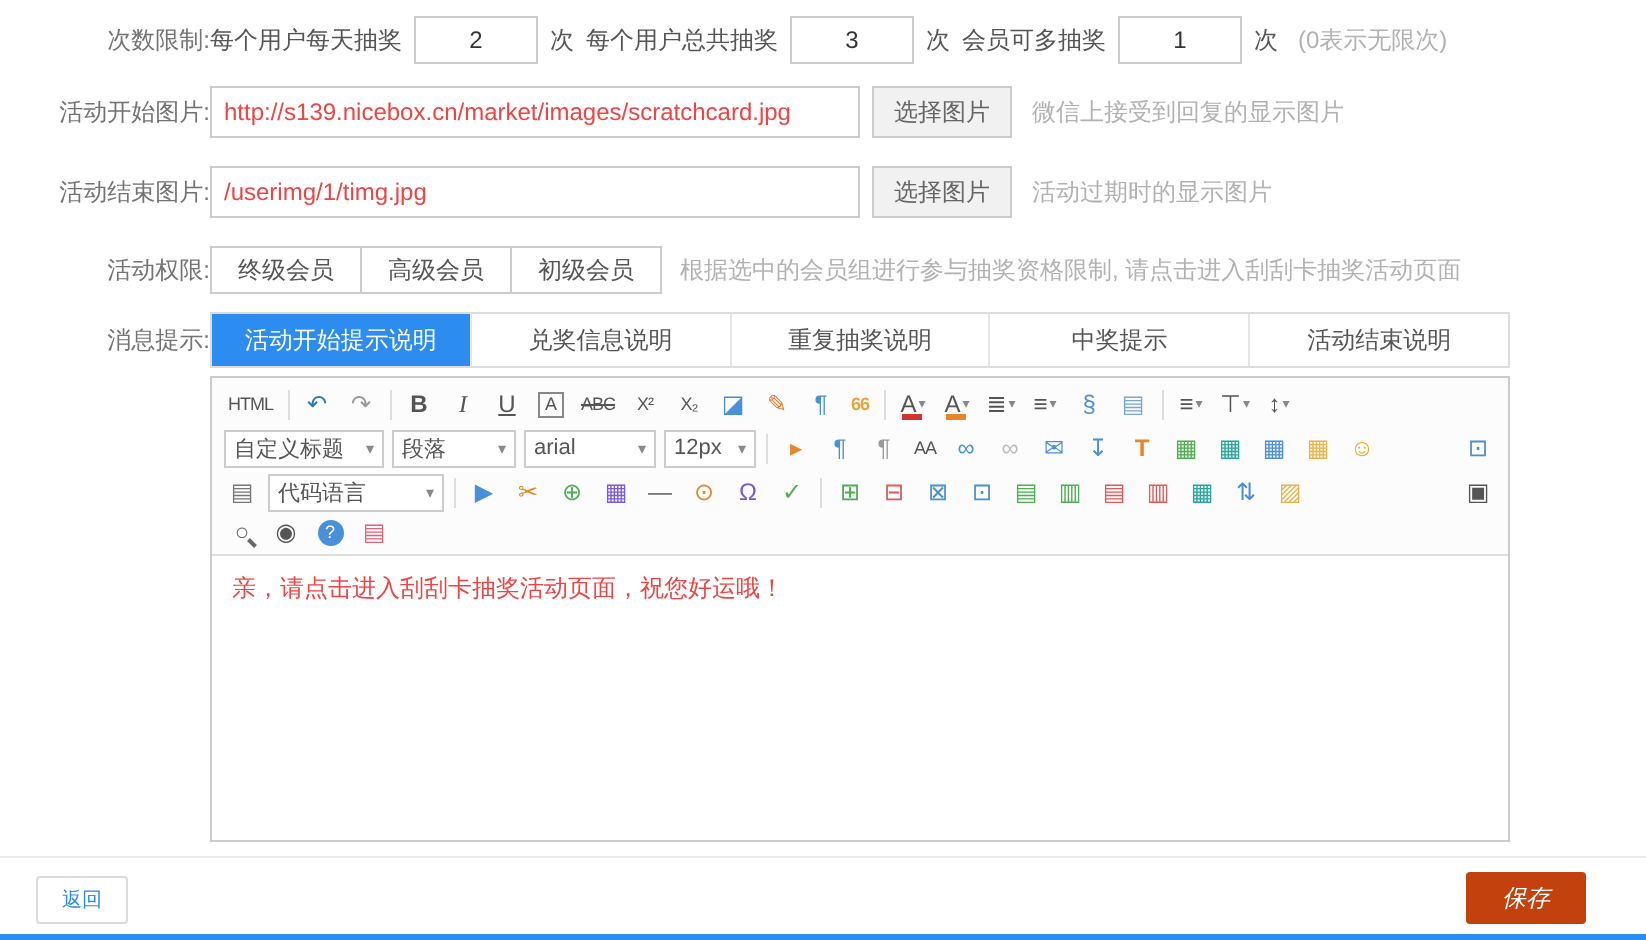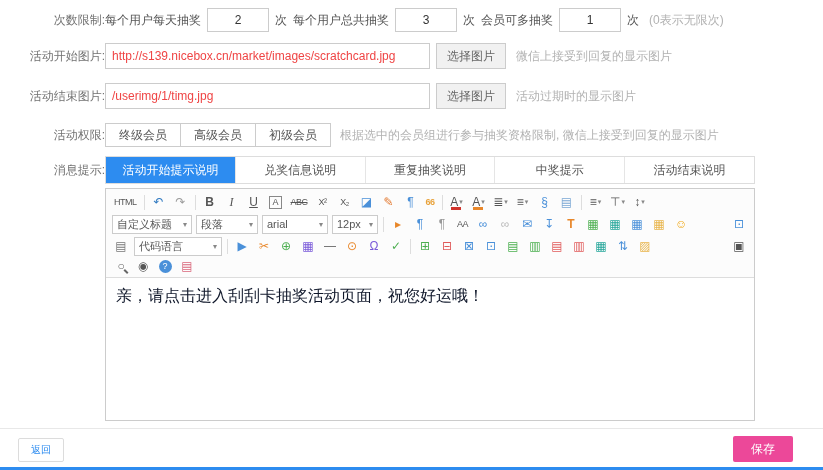--- a/index.html
+++ b/index.html
@@ -45,21 +45,21 @@
   .icon.back::after{content:"";position:absolute;left:4px;right:6px;bottom:1px;height:3px;background:#e8872a;}
   .icon .caret{font-size:7px;color:#888;margin-left:1px;}
   .icon.fr{margin-left:auto;}
   .icon.circle span{background:#4a90d9;border-radius:50%;width:13px;height:13px;font-size:9px;color:#fff;display:inline-flex;align-items:center;justify-content:center;}
   .icon.search span{font-weight:bold;color:#666;}
   .icon.search::after{content:"";position:absolute;width:2px;height:5px;background:#666;bottom:1px;right:4px;transform:rotate(-45deg);}
   .sep{width:1px;height:15px;background:#ddd;margin:0 3px;flex-shrink:0;}
   .dd{display:inline-flex;align-items:center;justify-content:space-between;border:1px solid #ccc;background:#fff;
     height:19px;padding:0 4px;font-size:11px;color:#555;margin:0 2px;cursor:pointer;box-sizing:border-box;flex-shrink:0;}
   .dd .caret{font-size:8px;color:#888;}
-  .editor-body{height:126px;padding:8px 10px;font-size:16px;color:#0f172a;background:#fff;cursor:text;}
+  .editor-body{height:126px;padding:8px 10px;font-size:12px;color:#ef4444;background:#fff;cursor:text;}
   .footer{position:absolute;left:0;right:0;top:428px;height:39px;border-top:1px solid #e8e8e8;background:#fff;}
   .back-btn{position:absolute;left:18px;top:9px;height:24px;padding:0 12px;border:1px solid #dcdcdc;background:#fff;
     color:#2d8cf0;font-size:10px;border-radius:2px;cursor:pointer;font-family:inherit;}
   .save-btn{position:absolute;right:30px;top:7px;width:60px;height:26px;background:#2d8cf0;color:#fff;border:none;
     border-radius:2px;font-size:12px;cursor:pointer;font-family:inherit;}
   .bottom-bar{position:absolute;left:0;bottom:0;width:100%;height:3px;background:#2d8cf0;}
 </style>
 </head>
 <body>
 
@@ -100,21 +100,21 @@
   </div>
 
   <div class="frow row-perm">
     <div class="flabel">活动权限:</div>
     <div class="fbody">
       <div class="perm-group">
         <button class="perm-btn">终级会员</button>
         <button class="perm-btn">高级会员</button>
         <button class="perm-btn">初级会员</button>
       </div>
-      <span class="hint">根据选中的会员组进行参与抽奖资格限制, 微信上接受到回复的显示图片</span>
+      <span class="hint">根据选中的会员组进行参与抽奖资格限制, 请点击进入刮刮卡抽奖活动页面</span>
     </div>
   </div>
 
   <div class="frow row-tabs">
     <div class="flabel">消息提示:</div>
     <div class="fbody">
       <div class="tabs">
         <div class="tab active" style="background: rgb(45, 140, 240);">活动开始提示说明</div>
         <div class="tab">兑奖信息说明</div>
         <div class="tab">重复抽奖说明</div>
@@ -360,15 +360,15 @@
           </div>
       </div>
       <div class="editor-body">亲，请点击进入刮刮卡抽奖活动页面，祝您好运哦！</div>
     </div>
   </div>
 
 </div>
 
 <div class="footer">
   <button class="back-btn" style="color: rgb(45, 140, 240);">返回</button>
-  <button class="save-btn" style="background: #ec4899;">保存</button>
+  <button class="save-btn" style="background: #c2410c; font-style: italic;">保存</button>
 </div>
 <div class="bottom-bar" style="background: rgb(45, 140, 240);"></div>
 
 </body></html>

